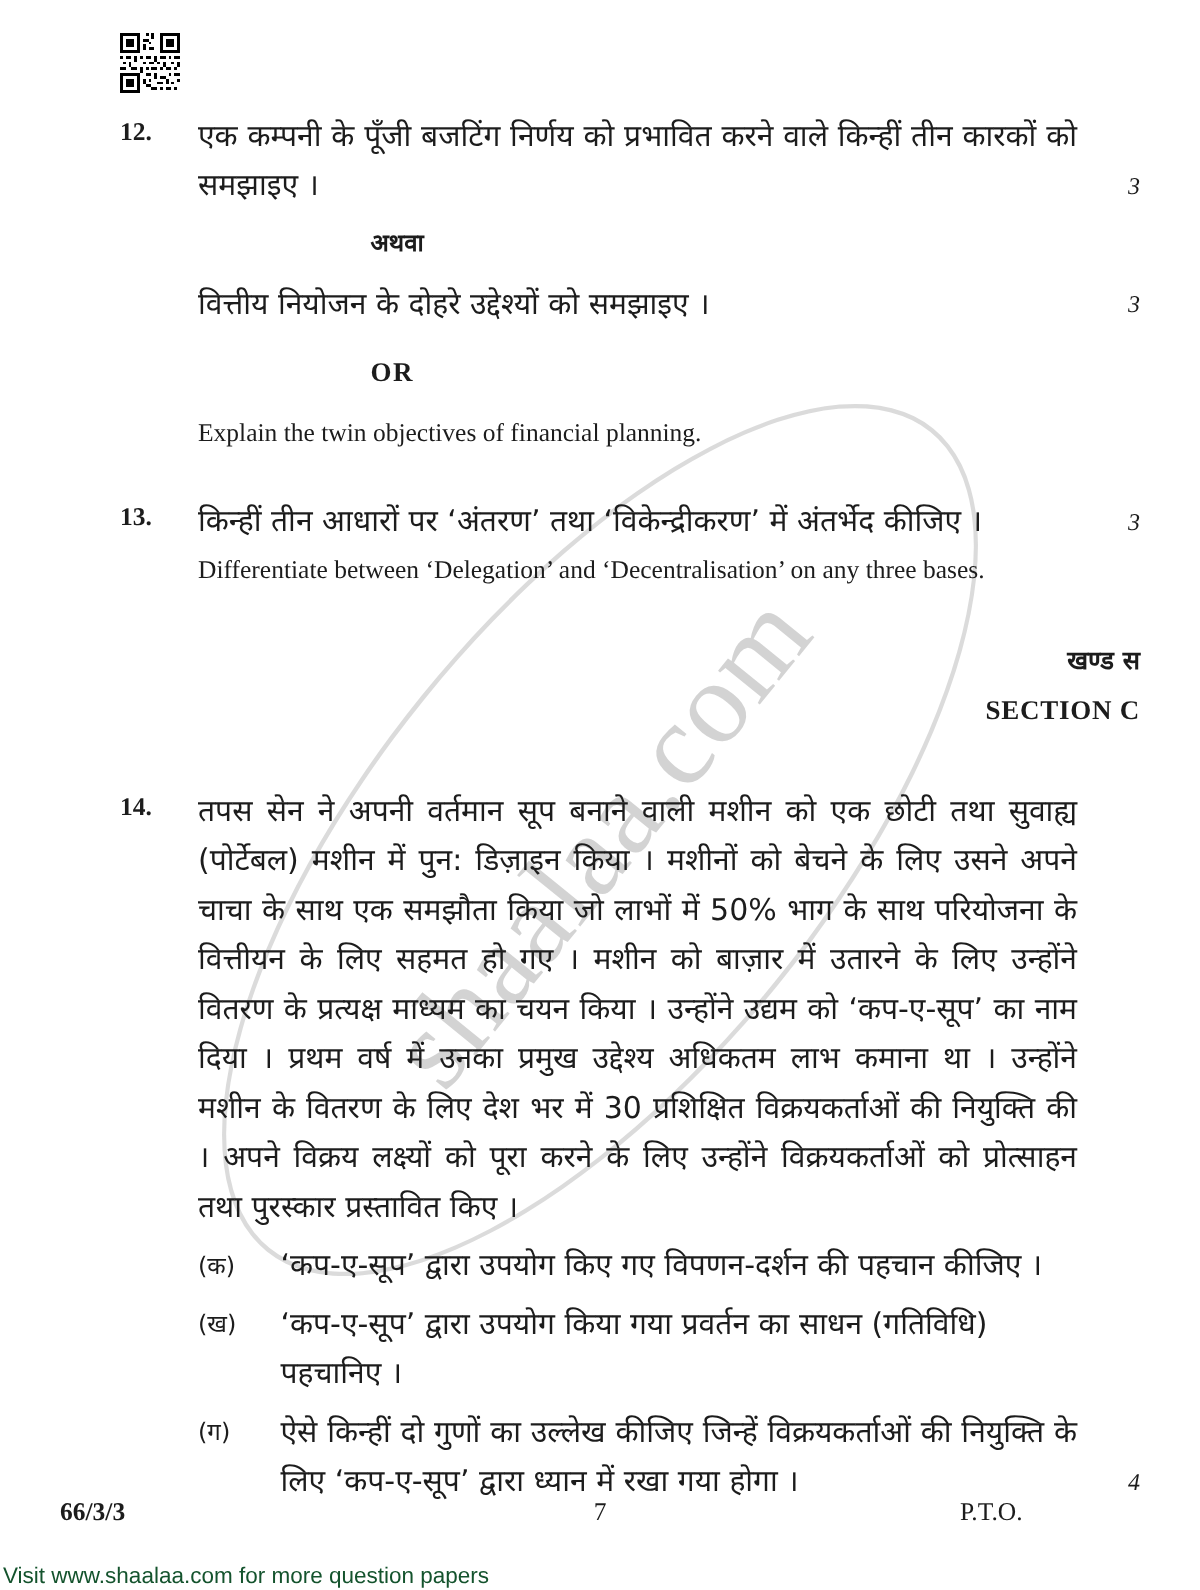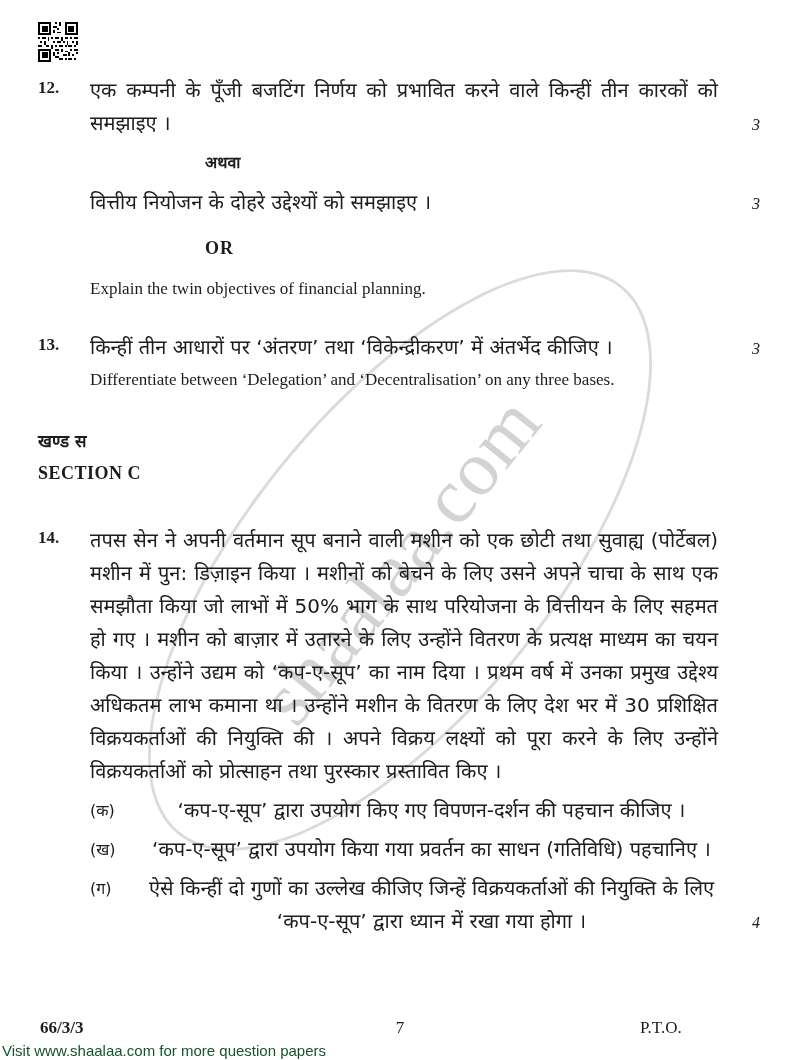--- a/index.html
+++ b/index.html
@@ -21,21 +21,21 @@
     border-radius:50%;
     display:flex; align-items:center; justify-content:center;
     z-index:0; pointer-events:none;
   }
   .watermark span {
     font-size:78px; color:rgba(150,150,150,0.42);
     letter-spacing:1px; white-space:nowrap;
     font-family:"Liberation Serif", serif;
   }
   
-  .content { position:relative; z-index:1; padding:22px 40px 0 38px; }
+  .content { position:relative; z-index:1; padding:22px 40px 0 38px;margin-left:42px; }
   .qr { display:block; margin:0 0 10px 0; }
 
   .question { display:flex; margin-top:12px; }
   .qnum {
     width:52px; flex:0 0 52px;
     font-weight:bold; font-size:17px; padding-top:4px;
   }
   .qbody { flex:1; margin-right:42px; min-width:0; }
 
   .hindi {
@@ -57,39 +57,39 @@
     font-weight:bold; margin:8px 0 8px 115px;
     font-family:Liberation Sans, sans-serif;
     font-size:16px; line-height:30px;
   }
   .alt-eng {
     font-weight:bold; margin:14px 0 10px 115px;
     font-size:18px; line-height:30px; letter-spacing:1px;
   }
   .eng-block { margin-top:6px; }
 
-  .section-head { text-align:left; margin-top:30px; }
+  .section-head { text-align:right; margin-top:30px; }
   .section-hindi {
     font-weight:bold; font-size:17px;
     font-family:"DejaVu Sans", "Liberation Serif", sans-serif;
     line-height:30px;
   }
   .section-eng { font-weight:bold; font-size:18px; line-height:34px; letter-spacing:0.5px; }
 
   .subpart { display:flex; margin-top:6px; position:relative; }
   .subpart .plabel {
     width:55px; flex:0 0 55px;
     font-family:"DejaVu Sans", "Liberation Serif", sans-serif;
     font-size:16px; line-height:33px;
   }
-  .subpart .ptext { flex:1;text-align:center; }
+  .subpart .ptext { flex:1; }
 
   
   .footer-row {
-    position:absolute; left:0; right:0; bottom:22px;
+    position:absolute; left:0; right:0; bottom:42px;
     padding:0 40px;
     display:flex; align-items:baseline;
     font-size:17px; z-index:2;
   }
   .paper-code { font-weight:bold; width:120px; }
   .page-number { flex:1; text-align:center; }
   .pto { font-weight:normal; width:120px; text-align:left; }
   .visit-line {
     position:absolute; left:2px; bottom:1px; z-index:2;
     font-family:"Liberation Sans", sans-serif;

